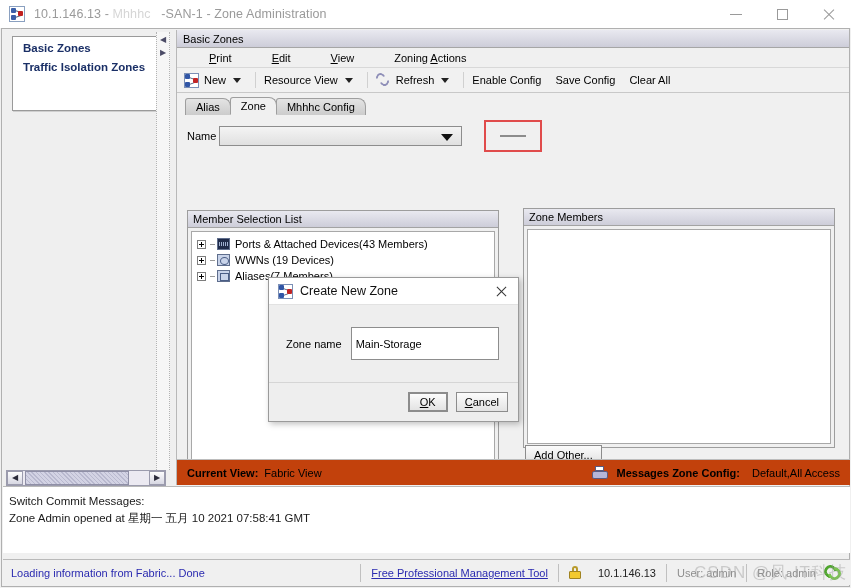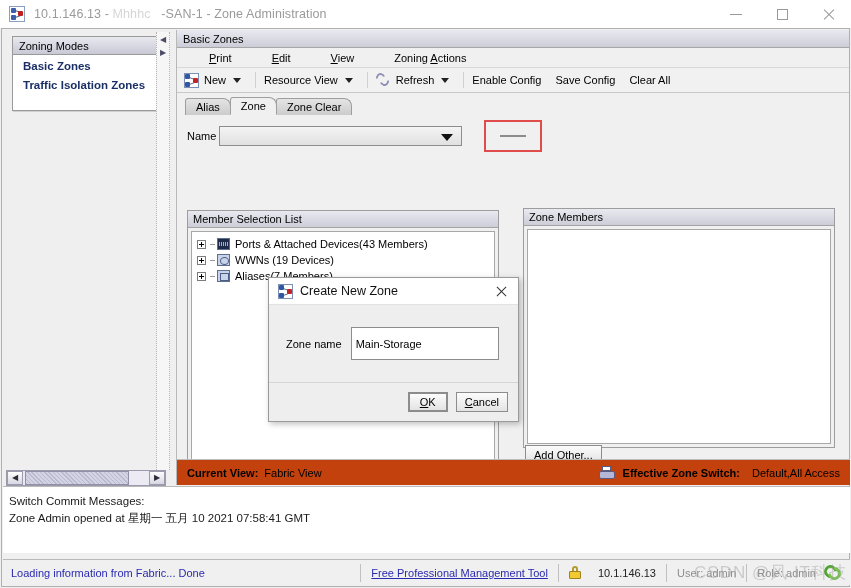--- a/index.html
+++ b/index.html
@@ -434,21 +434,20 @@
       <div class="win-btn">
           <span class="wb-close"></span>
         </div>
     </div>
   </div>
 
   <div class="frame">
 
     <div class="left-panel">
       <div class="modes-box">
-        <div class="modes-header">Zoning Modes</div>
         <div class="modes-item">Basic Zones</div>
         <div class="modes-item second">Traffic Isolation Zones</div>
       </div>
 
       <div class="left-vscroll">
         <div class="lv-btn">◀</div>
         <div class="lv-btn">▶</div>
       </div>
 
       <div class="left-scroll">
@@ -502,21 +501,21 @@
         </div>
         <div class="tb-sep"></div>
         <div class="tb-item">Enable Config</div>
         <div class="tb-item">Save Config</div>
         <div class="tb-item">Clear All</div>
       </div>
 
       <div class="tabstrip">
         <div class="tab">Alias</div>
         <div class="tab active">Zone</div>
-        <div class="tab">Zone Clear</div>
+        <div class="tab">Mhhhc Config</div>
       </div>
 
       <div class="name-row">
         <div class="name-label">Name</div>
         <div class="combo">
           <span class="combo-arrow"></span>
         </div>
         <div class="newzone-wrap">
           <div class="newzone-btn">New Zor</div>
         </div>
@@ -553,21 +552,21 @@
       <div class="addother">Add <u>O</u>ther...</div>
 
       <div class="panel-footer">
         <span class="pf-label">Current View:</span>
         <span class="pf-val">Fabric View</span>
         <span class="pf-spacer"></span>
         <span class="printer-ico">
           <span class="paper"></span>
             <span class="body"></span>
         </span>
-        <span class="pf-label">Effective Zone Switch:</span>
+        <span class="pf-label">Messages Zone Config:</span>
         <span class="pf-val" style="margin-left:6px">Default,All Access</span>
       </div>
     </div>
 
     <div class="commit">
       <div class="commit-line">Switch Commit Messages:</div>
       <div class="commit-line">Zone Admin opened at 星期一 五月 10 2021 07:58:41 GMT</div>
     </div>
 
     <div class="statusbar">

